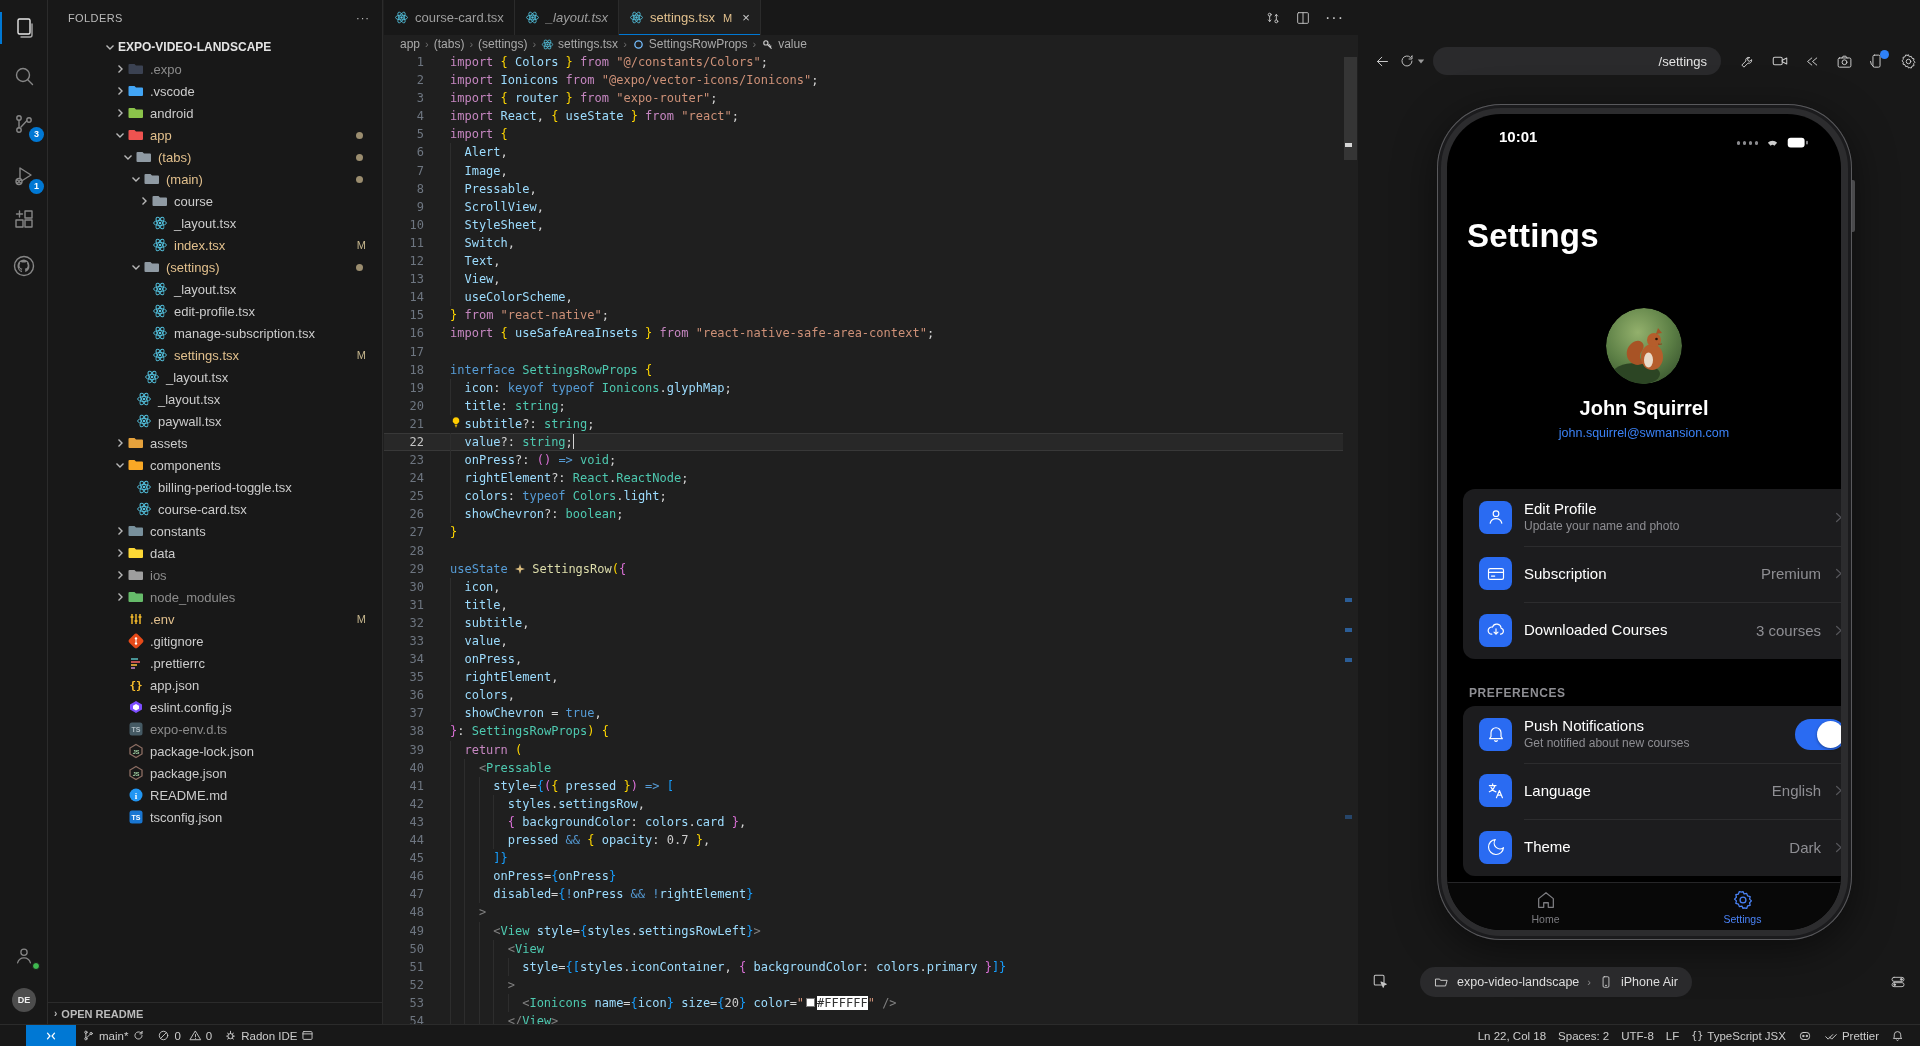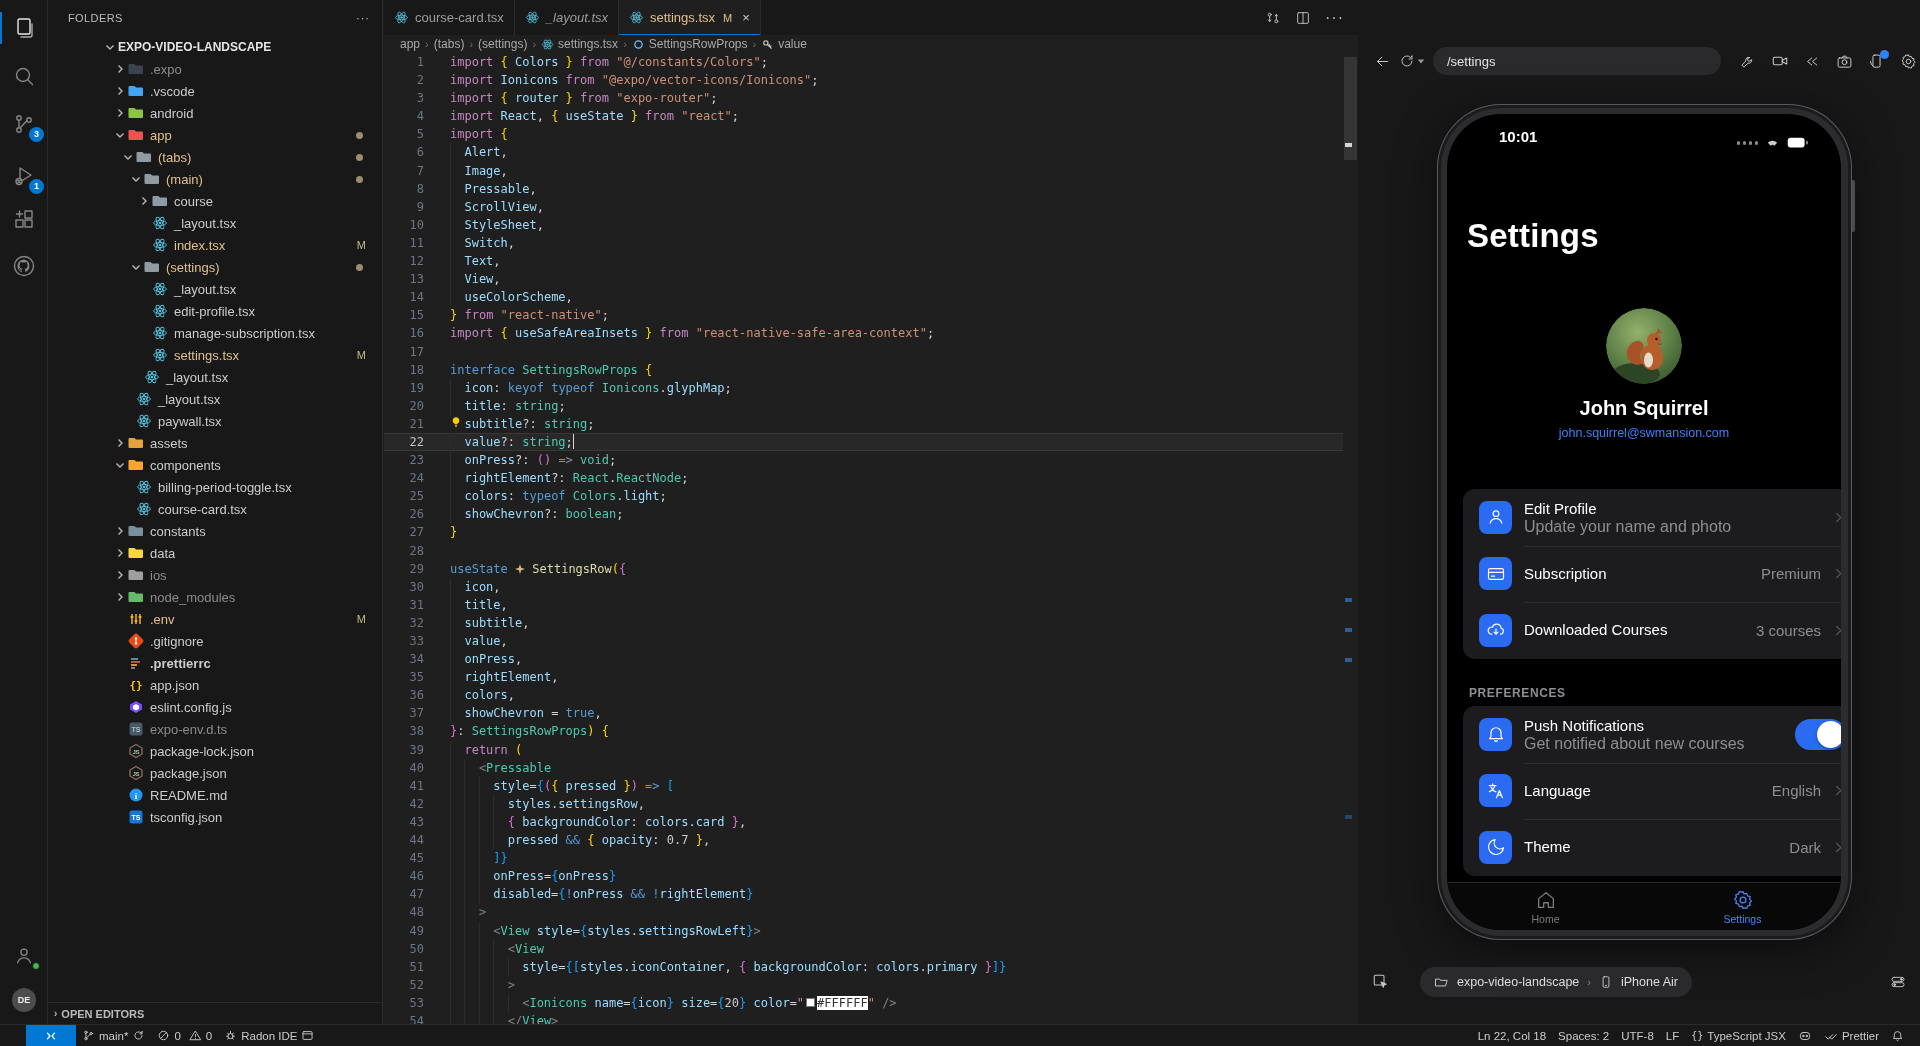--- a/index.html
+++ b/index.html
@@ -100,21 +100,21 @@
     height:36px; display:flex; align-items:center; cursor:pointer; }
   .ptab.active { color:#ffffff; }
   .ptab.active::after { content:""; position:absolute; left:0; right:0; bottom:5px;
     height:1.5px; background:#0078d4; }
   #panel-tab-actions { margin-left:auto; display:flex; align-items:center; gap:13px;
     padding-right:14px; color:#c5c5c5; }
   .vdiv { width:1px; height:14px; background:#4a4a4a; }
   #panel-toolbar { position:absolute; top:40px; left:0; right:0; height:42px; display:flex;
     align-items:center; padding:0 12px 0 16px; gap:8px; color:#c5c5c5; }
   #url-pill { flex:0 0 auto; width:288px; height:28px; background:#2a2a2c; border-radius:14px;
-    display:flex; align-items:center; padding:0 14px; font-size:13px; color:#e3e3e3; }
+    display:flex; align-items:center; padding:0 14px; font-size:13px; color:#e3e3e3;justify-content:flex-end; }
   #toolbar-icons { display:flex; align-items:center; gap:15px; margin-left:10px; }
   .tool-ic { position:relative; color:#c9c9c9; cursor:pointer; }
   .blue-dot { position:absolute; top:-3px; right:-4px; width:9px; height:9px;
     border-radius:50%; background:#2f81f7; }
 
   
   #phone { position:absolute; left:79px; top:104px; width:415px; height:836px;
     background:#2c2c2e; border-radius:64px; box-shadow:inset 0 0 0 1px #59595c,
     inset 0 0 0 4px #1b1b1d, 0 10px 40px rgba(0,0,0,.5); }
   #phone .side-btn { position:absolute; right:-3px; top:76px; width:3px; height:52px;
@@ -139,21 +139,21 @@
   .p-card { position:absolute; left:16px; width:399px; background:#1c1c1e; border-radius:12px;
     overflow:hidden; }
   .p-row { position:relative; height:56.6px; display:flex; align-items:center; padding:0 16px;
     cursor:pointer; }
   .p-row + .p-row::before { content:""; position:absolute; left:61px; right:0; top:0;
     height:1px; background:#2c2c2e; }
   .p-ic { width:33px; height:33px; border-radius:8px; background:#2a6bf2; display:flex;
     align-items:center; justify-content:center; color:#fff; flex:0 0 33px; margin-right:12px; }
   .p-txt { flex:1; min-width:0; }
   .p-row-title { font-size:15px; font-weight:500; color:#fff; line-height:18px; }
-  .p-row-sub { font-size:16px; color:#8e8e93; line-height:15px; margin-top:1px; }
+  .p-row-sub { font-size:12px; color:#8e8e93; line-height:15px; margin-top:1px; }
   .p-val { font-size:15px; color:#8e8e93; margin-right:10px; }
   .p-chev { color:#55555a; }
   .toggle { width:51px; height:31px; border-radius:16px; background:#2a6bf2; position:relative;
     flex:0 0 51px; cursor:pointer; }
   .toggle .knob { position:absolute; top:2px; right:2px; width:27px; height:27px;
     border-radius:50%; background:#fff; box-shadow:0 1px 3px rgba(0,0,0,.4); }
   #p-tabbar { position:absolute; left:0; right:0; top:768px; height:48px;
     border-top:1px solid #262628; background:#080808; display:flex; }
   .p-tab { flex:1; display:flex; flex-direction:column; align-items:center; padding-top:6px;
     gap:2px; color:#7c7c80; font-size:10.5px; cursor:pointer; }
@@ -625,21 +625,21 @@
         <span class="ficon">
           <svg width="16" height="16" viewBox="0 0 16 16">
             <rect x="2" y="2" width="12" height="12" rx="3" transform="rotate(45 8 8)" fill="#e64a19"></rect>
             <circle cx="8" cy="5.5" r="1.2" fill="#fff"></circle>
             <circle cx="8" cy="10.5" r="1.2" fill="#fff"></circle>
             <path d="M8 6.5v3" stroke="#fff" stroke-width="1"></path>
           </svg>
         </span>
         <span class="tlabel  ">.gitignore</span>
       </div>
-      <div class="trow" style="padding-left: 64px; font-weight: bold;">
+      <div class="trow" style="padding-left: 64px;">
         <span class="chev"></span>
         <span class="ficon">
           <svg width="16" height="16" viewBox="0 0 16 16">
             <g stroke-width="1.6">
               <path d="M3 4h7" stroke="#56b3b4"></path>
               <path d="M3 7h9" stroke="#ea5e5e"></path>
               <path d="M3 10h6" stroke="#f7b83d"></path>
               <path d="M3 13h4" stroke="#bf85bf"></path>
             </g>
           </svg>
@@ -711,21 +711,21 @@
           <svg width="16" height="16" viewBox="0 0 16 16">
             <rect x="1.5" y="1.5" width="13" height="13" rx="2.5" fill="#1976d2"></rect>
             <text x="8" y="11" font-size="7" font-weight="bold" text-anchor="middle" fill="#fff" font-family="Liberation Sans,sans-serif">TS</text>
           </svg>
         </span>
         <span class="tlabel  ">tsconfig.json</span>
       </div>
     </div>
   <div id="open-editors">
     <span style="font-size:10px">›</span>
-    <span>OPEN EDITORS</span>
+    <span>OPEN README</span>
   </div>
 </div>
 
 <div id="main">
   <div id="tabsbar">
       <div class="tab">
         <span>
           <svg width="15" height="15" viewBox="0 0 16 16">
             <g stroke="#53c1de" fill="none" stroke-width="0.9">
               <ellipse cx="8" cy="8" rx="6.4" ry="2.5"></ellipse>

